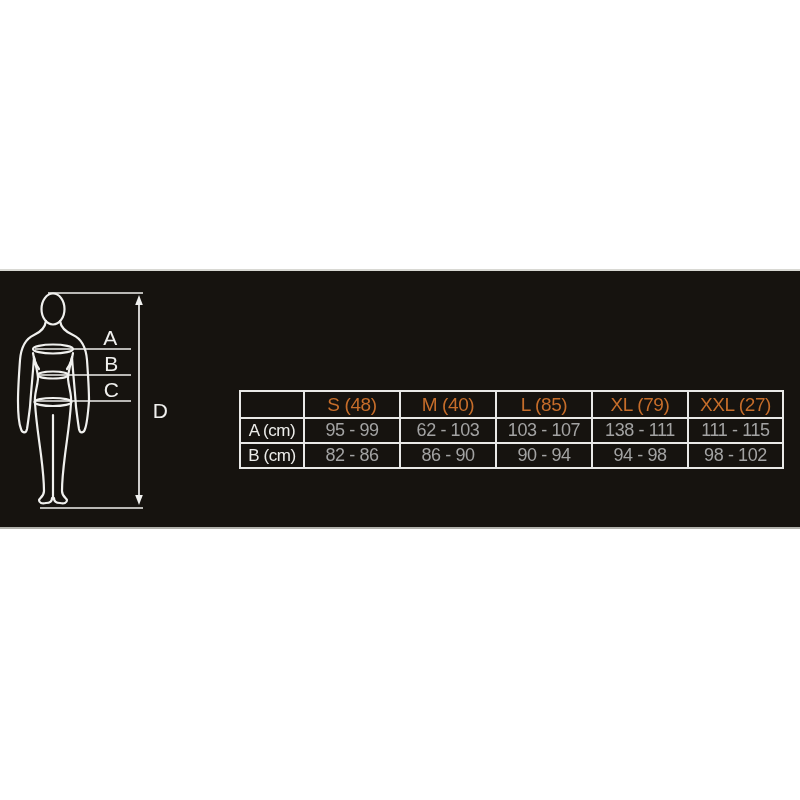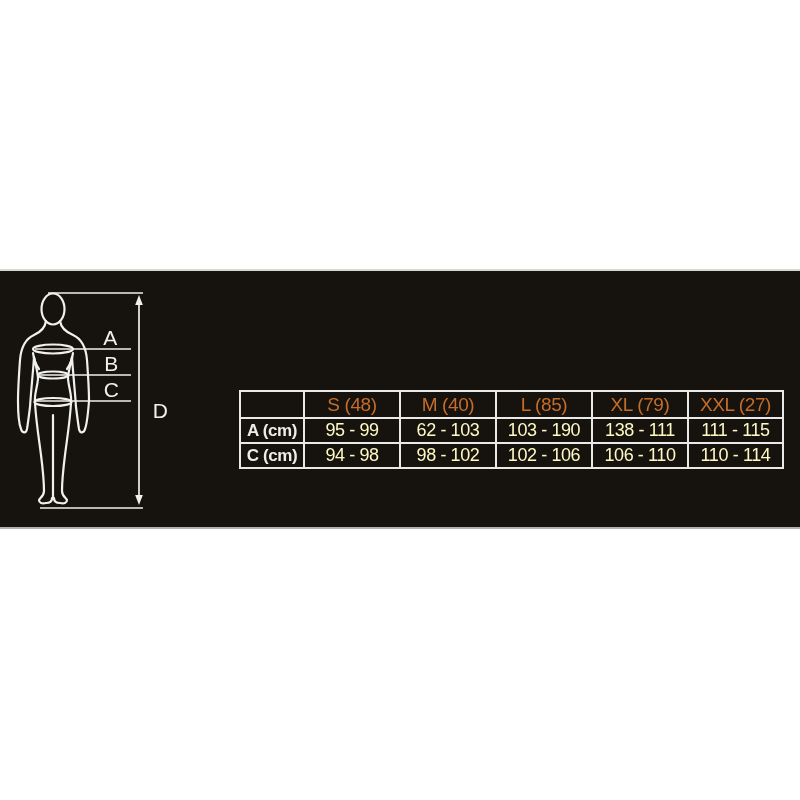--- a/index.html
+++ b/index.html
@@ -62,26 +62,26 @@
   }
   table.size-chart thead th {
     height: 25px;
     color: #c66d2a;
     font-weight: normal;
     font-size: 19px;
   }
   table.size-chart tbody th {
     height: 23px;
     color: #ededea;
-    font-weight: bold;
+    font-weight: normal;
     font-size: 17px;
   }
   table.size-chart tbody td {
     height: 23px;
-    color: #fef9c3;
+    color: #a3a3a3;
     font-size: 18px;
   }
 </style>
 </head>
 <body>
 
 <div class="page">
 
   <div class="banner">
 
@@ -138,30 +138,30 @@
             <th>L (85)</th>
             <th>XL (79)</th>
             <th>XXL (27)</th>
           </tr>
         </thead>
         <tbody>
           <tr>
             <th>A (cm)</th>
             <td>95 - 99</td>
             <td>62 - 103</td>
-            <td>103 - 190</td>
+            <td>103 - 107</td>
             <td>138 - 111</td>
             <td>111 - 115</td>
           </tr>
           <tr>
-            <th>C (cm)</th>
+            <th>B (cm)</th>
+            <td>82 - 86</td>
+            <td>86 - 90</td>
+            <td>90 - 94</td>
             <td>94 - 98</td>
             <td>98 - 102</td>
-            <td>102 - 106</td>
-            <td>106 - 110</td>
-            <td>110 - 114</td>
           </tr>
         </tbody>
       </table>
     </div>
 
   </div>
 </div>
 
 </body></html>

